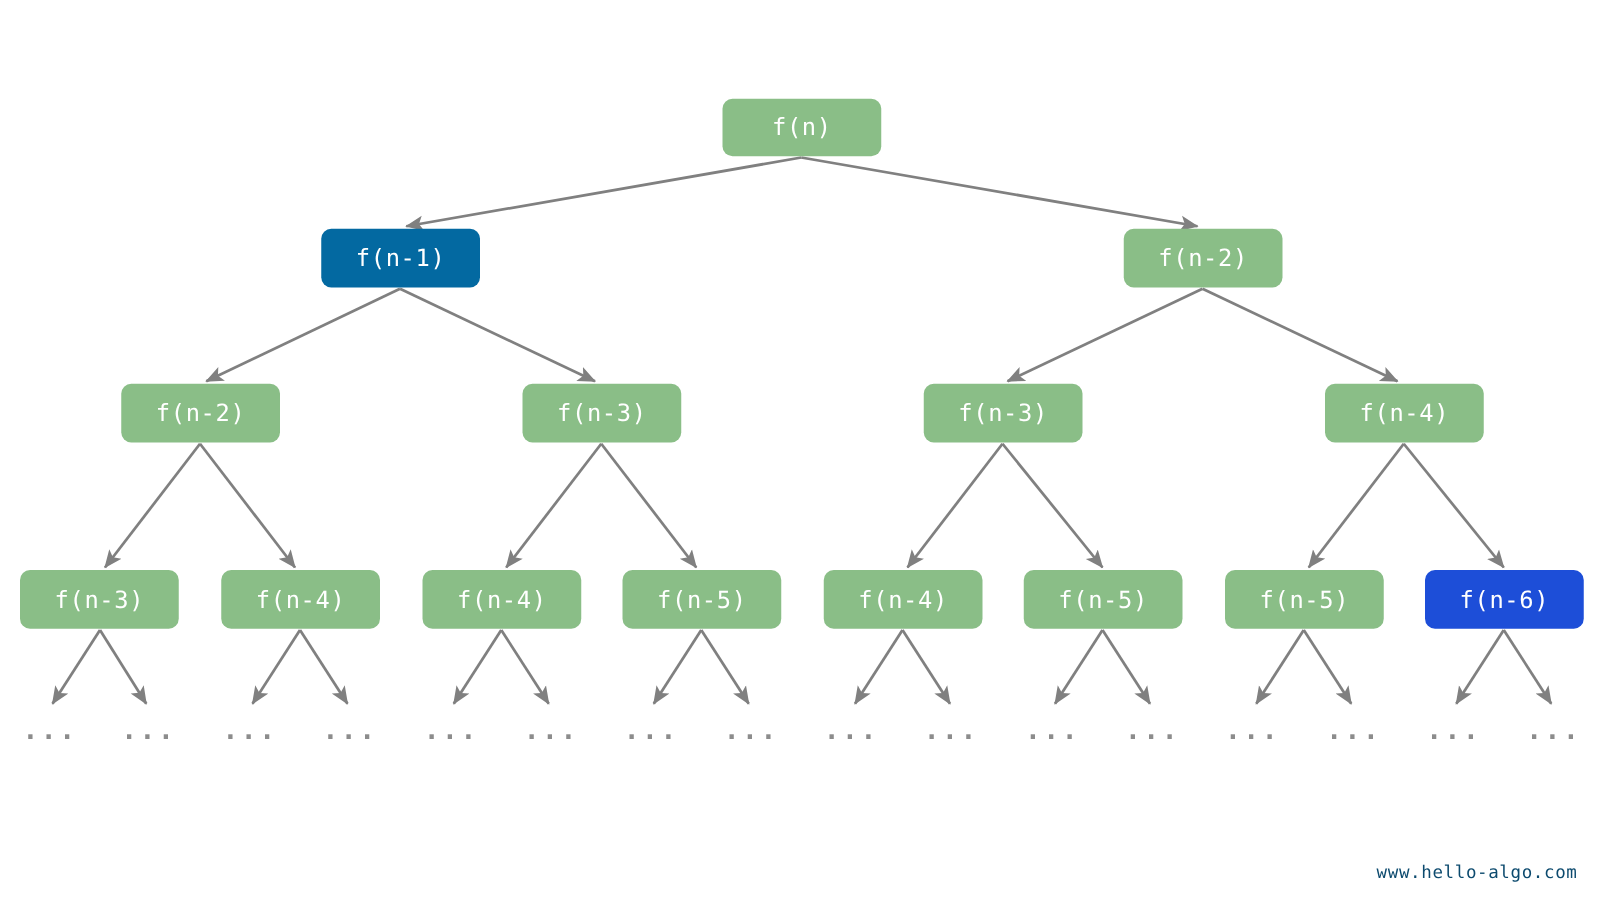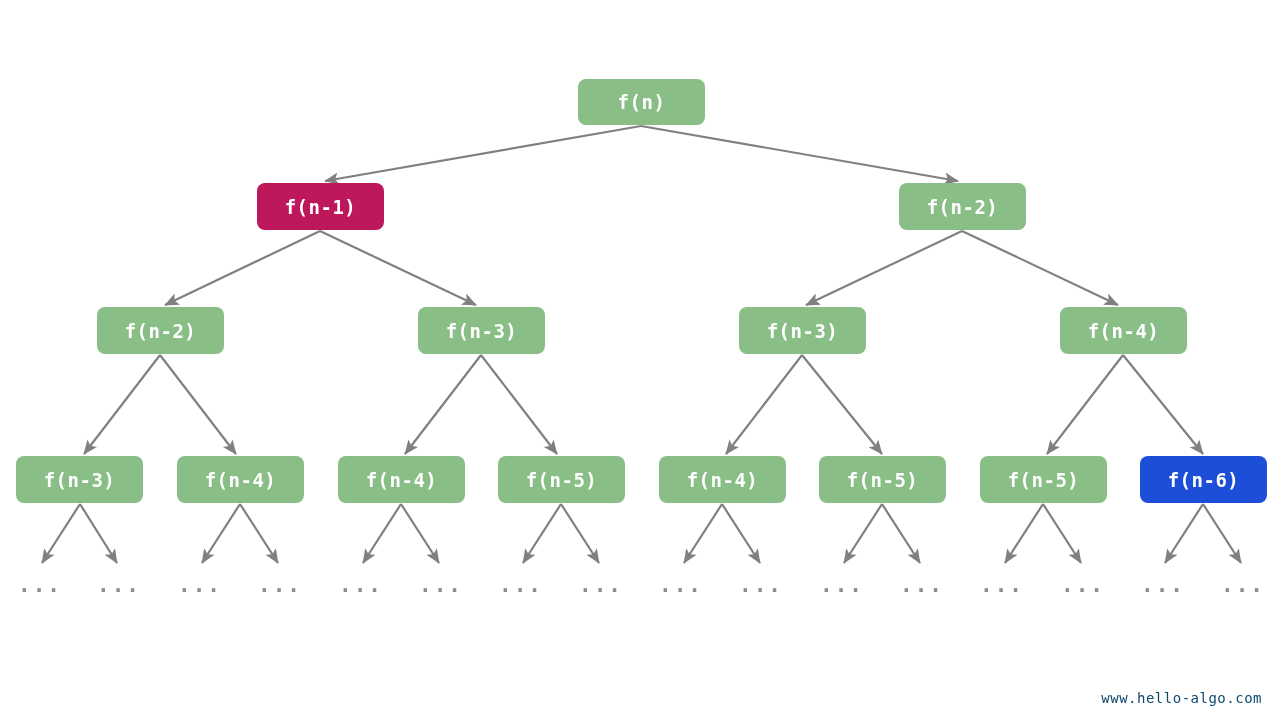--- a/index.html
+++ b/index.html
@@ -31,21 +31,21 @@
     position: absolute;
     box-sizing: border-box;
     background: #8ABE87;
     border-radius: 8px;
     display: flex;
     align-items: center;
     justify-content: center;
     color: #ffffff;
     font-family: "DejaVu Sans Mono", "Liberation Mono", monospace;
     font-size: 19px;
-    font-weight: bold;
+    font-weight: normal;
     letter-spacing: 0.5px;
     white-space: nowrap;
   }
   .ellipsis {
     position: absolute;
     color: #8c8c8c;
     font-family: "DejaVu Sans Mono", "Liberation Mono", monospace;
     font-size: 21px;
     font-weight: bold;
     letter-spacing: 2px;
@@ -104,21 +104,21 @@
         <line x1="882" y1="504" x2="920" y2="563" stroke="#808080" stroke-width="2.2" marker-end="url(#arrowhead)"></line>
         <line x1="1043" y1="504" x2="1005" y2="563" stroke="#808080" stroke-width="2.2" marker-end="url(#arrowhead)"></line>
         <line x1="1043" y1="504" x2="1081" y2="563" stroke="#808080" stroke-width="2.2" marker-end="url(#arrowhead)"></line>
         <line x1="1203" y1="504" x2="1165" y2="563" stroke="#808080" stroke-width="2.2" marker-end="url(#arrowhead)"></line>
         <line x1="1203" y1="504" x2="1241" y2="563" stroke="#808080" stroke-width="2.2" marker-end="url(#arrowhead)"></line>
       </g>
   </svg>
 
   <div id="node-layer">
       <div class="node" style="left: 578px; top: 79px; width: 127px; height: 46px; background: rgb(138, 190, 135); color: rgb(255, 255, 255);">f(n)</div>
-      <div class="node" style="left: 257px; top: 183px; width: 127px; height: 47px; background: #be185d; color: rgb(255, 255, 255);">f(n-1)</div>
+      <div class="node" style="left: 257px; top: 183px; width: 127px; height: 47px; background: #0369a1; color: rgb(255, 255, 255);">f(n-1)</div>
       <div class="node" style="left: 899px; top: 183px; width: 127px; height: 47px; background: rgb(138, 190, 135); color: rgb(255, 255, 255);">f(n-2)</div>
       <div class="node" style="left: 97px; top: 307px; width: 127px; height: 47px; background: rgb(138, 190, 135); color: rgb(255, 255, 255);">f(n-2)</div>
       <div class="node" style="left: 418px; top: 307px; width: 127px; height: 47px; background: rgb(138, 190, 135); color: rgb(255, 255, 255);">f(n-3)</div>
       <div class="node" style="left: 739px; top: 307px; width: 127px; height: 47px; background: rgb(138, 190, 135); color: rgb(255, 255, 255);">f(n-3)</div>
       <div class="node" style="left: 1060px; top: 307px; width: 127px; height: 47px; background: rgb(138, 190, 135); color: rgb(255, 255, 255);">f(n-4)</div>
       <div class="node" style="left: 16px; top: 456px; width: 127px; height: 47px; background: rgb(138, 190, 135); color: rgb(255, 255, 255);">f(n-3)</div>
       <div class="node" style="left: 177px; top: 456px; width: 127px; height: 47px; background: rgb(138, 190, 135); color: rgb(255, 255, 255);">f(n-4)</div>
       <div class="node" style="left: 338px; top: 456px; width: 127px; height: 47px; background: rgb(138, 190, 135); color: rgb(255, 255, 255);">f(n-4)</div>
       <div class="node" style="left: 498px; top: 456px; width: 127px; height: 47px; background: rgb(138, 190, 135); color: rgb(255, 255, 255);">f(n-5)</div>
       <div class="node" style="left: 659px; top: 456px; width: 127px; height: 47px; background: rgb(138, 190, 135); color: rgb(255, 255, 255);">f(n-4)</div>

